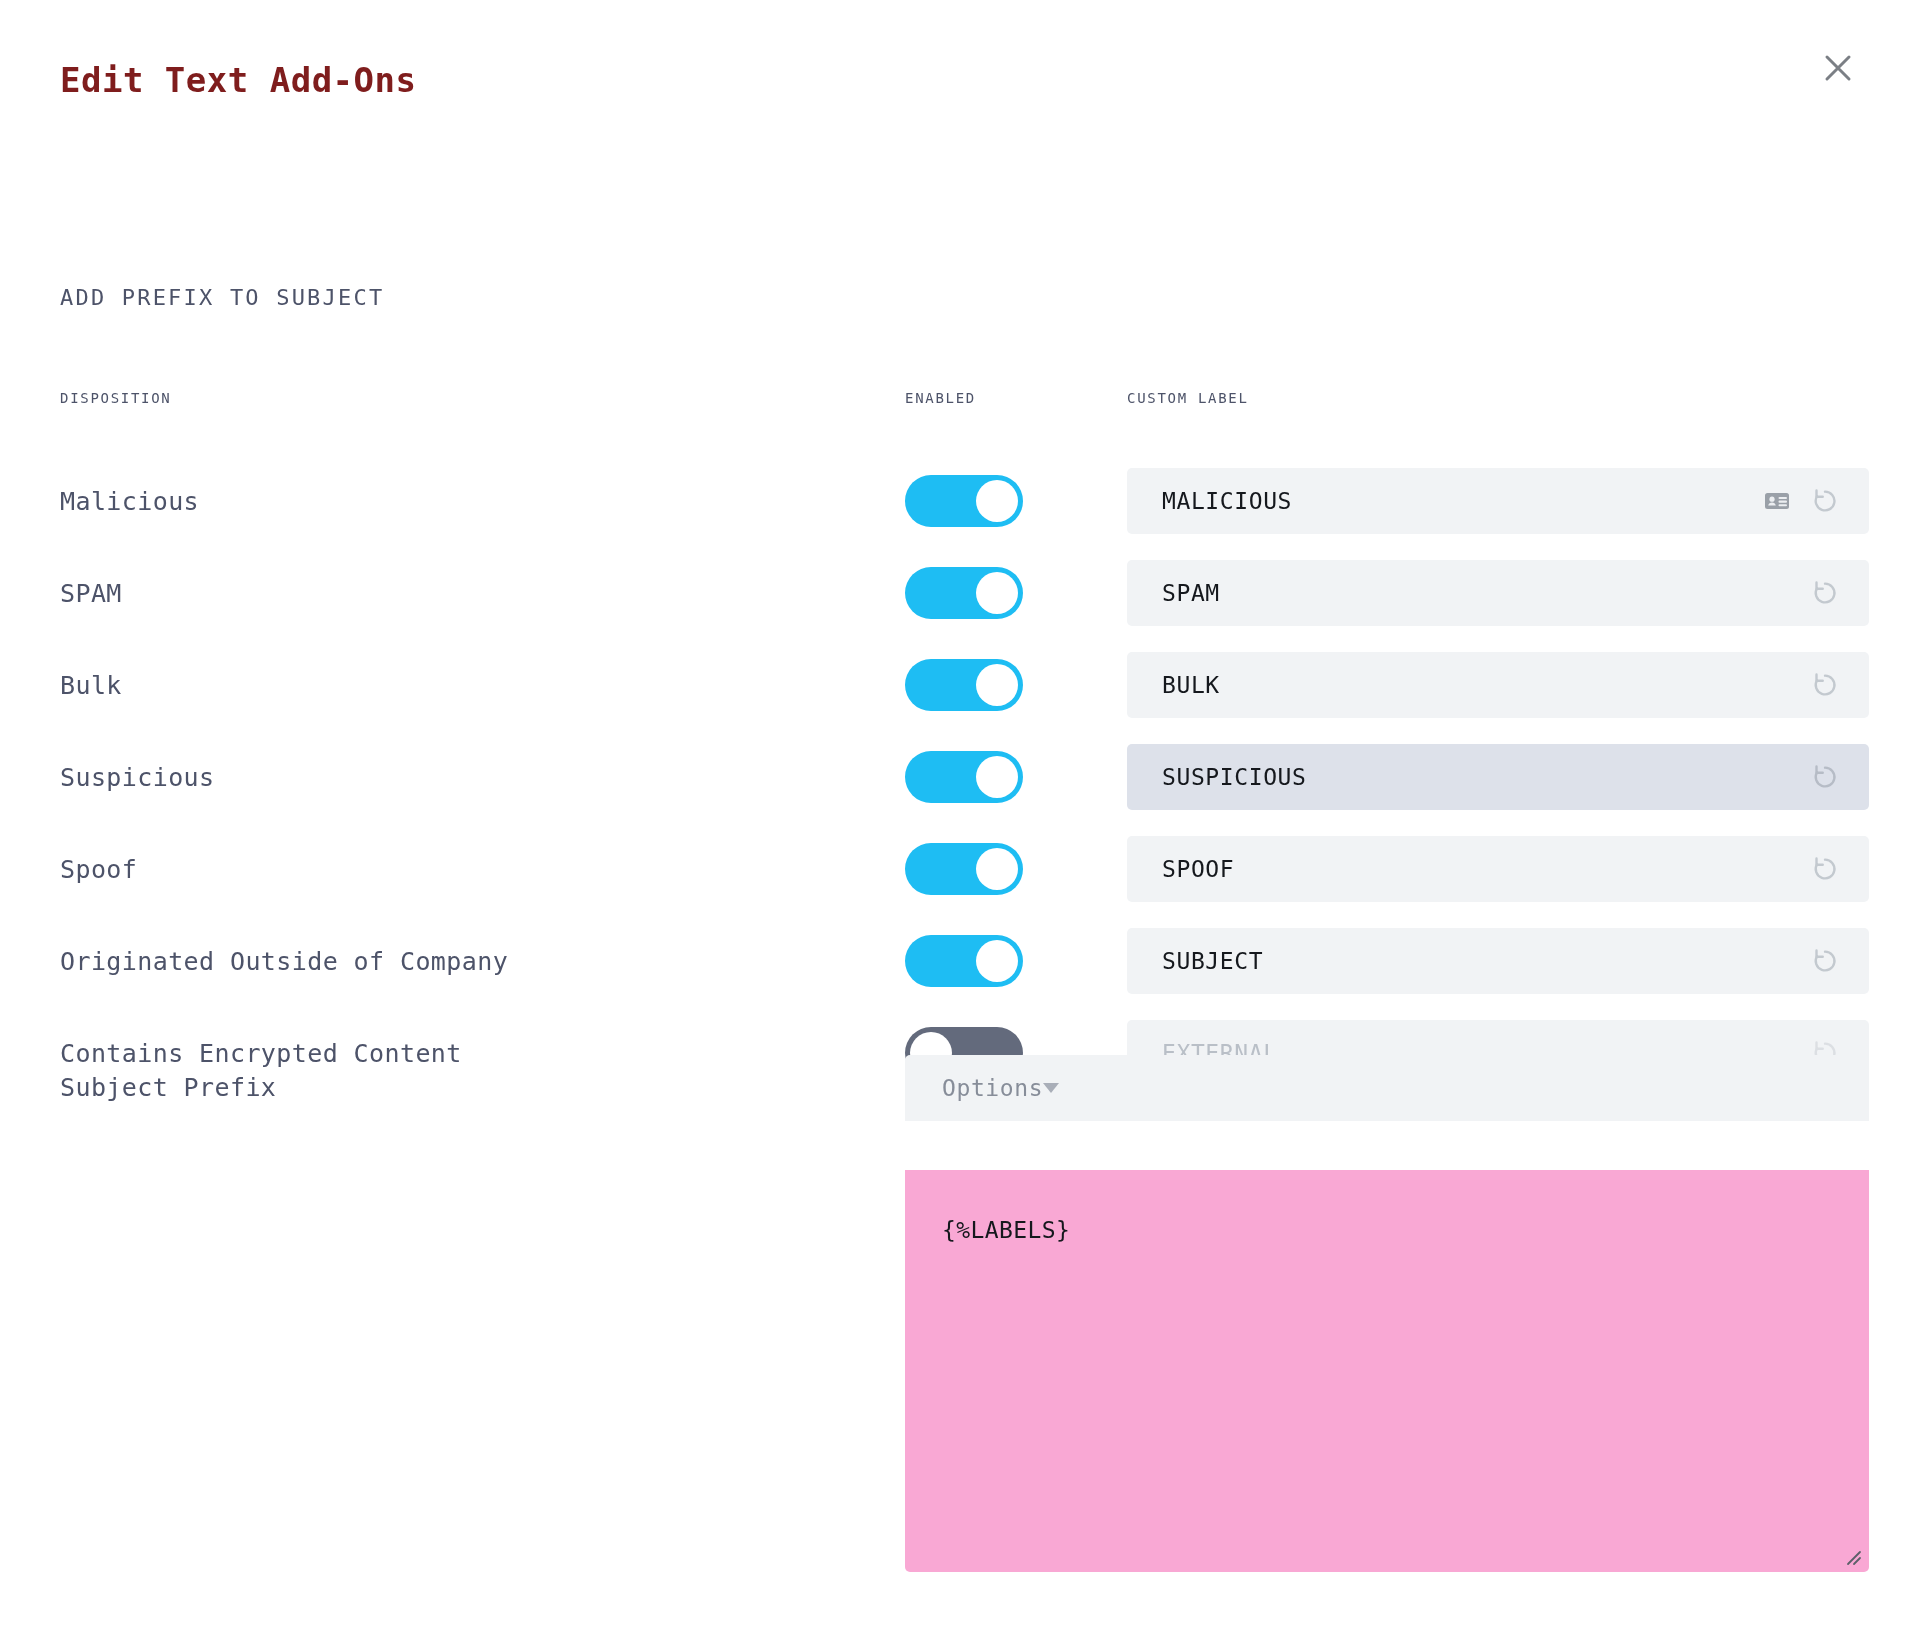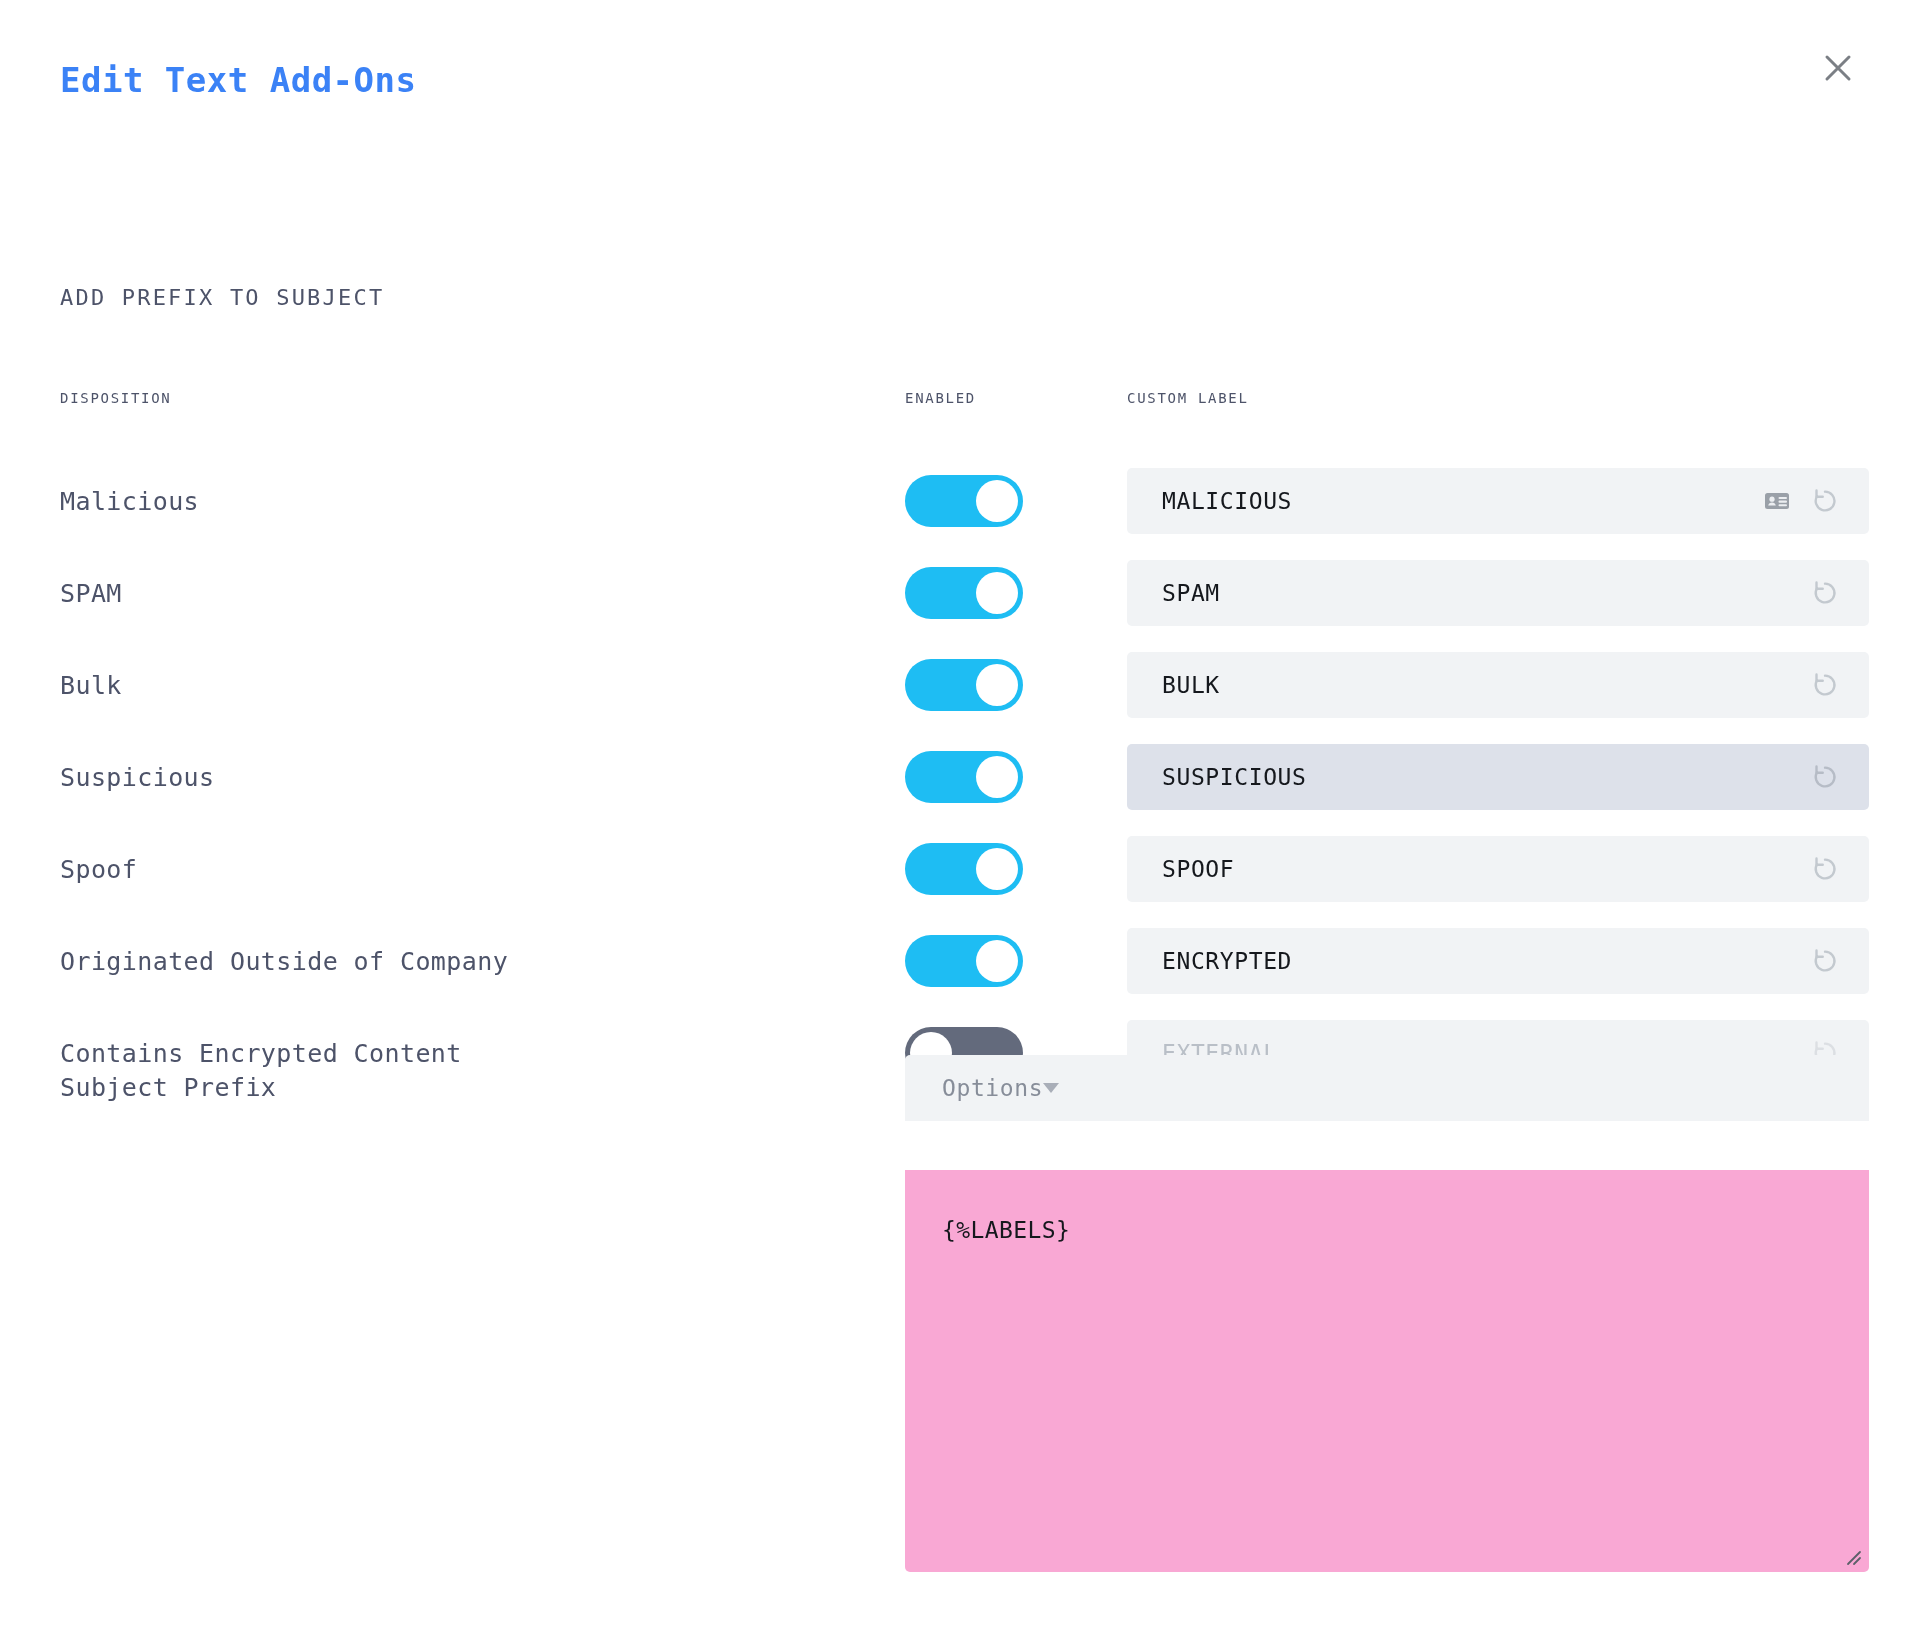--- a/index.html
+++ b/index.html
@@ -22,21 +22,21 @@
     top: 0; left: 0;
     width: 1908px;
     height: 150px;
   }
   .dialog-title {
     position: absolute;
     left: 60px;
     top: 60px;
     font-size: 34px;
     font-weight: bold;
-    color: #3b82f6;
+    color: #7f1d1d;
     letter-spacing: 0.5px;
     white-space: nowrap;
   }
   .close-button {
     position: absolute;
     right: 48px;
     top: 46px;
     width: 44px;
     height: 44px;
     cursor: pointer;
@@ -357,21 +357,21 @@
           </div>
         </div>
       </div>
     </div>
     <div class="row">
       <div class="row-label">Originated Outside of Company</div>
       <div class="toggle">
         <div class="knob"></div>
       </div>
       <div class="label-field">
-        <div class="value">ENCRYPTED</div>
+        <div class="value">SUBJECT</div>
         <div class="field-icons">
           <div class="icon-btn">
             <svg width="30" height="30" viewBox="0 0 24 24">
               <path d="M12 4.5 A7.5 7.5 0 1 1 5.6 8.2" stroke="#c3c9cf" stroke-width="1.9" fill="none" stroke-linecap="round"></path>
               <path d="M5.2 3.6 L5.2 8.6 L10.2 8.6" stroke="#c3c9cf" stroke-width="1.9" fill="none" stroke-linecap="round" stroke-linejoin="round"></path>
             </svg>
           </div>
         </div>
       </div>
     </div>

